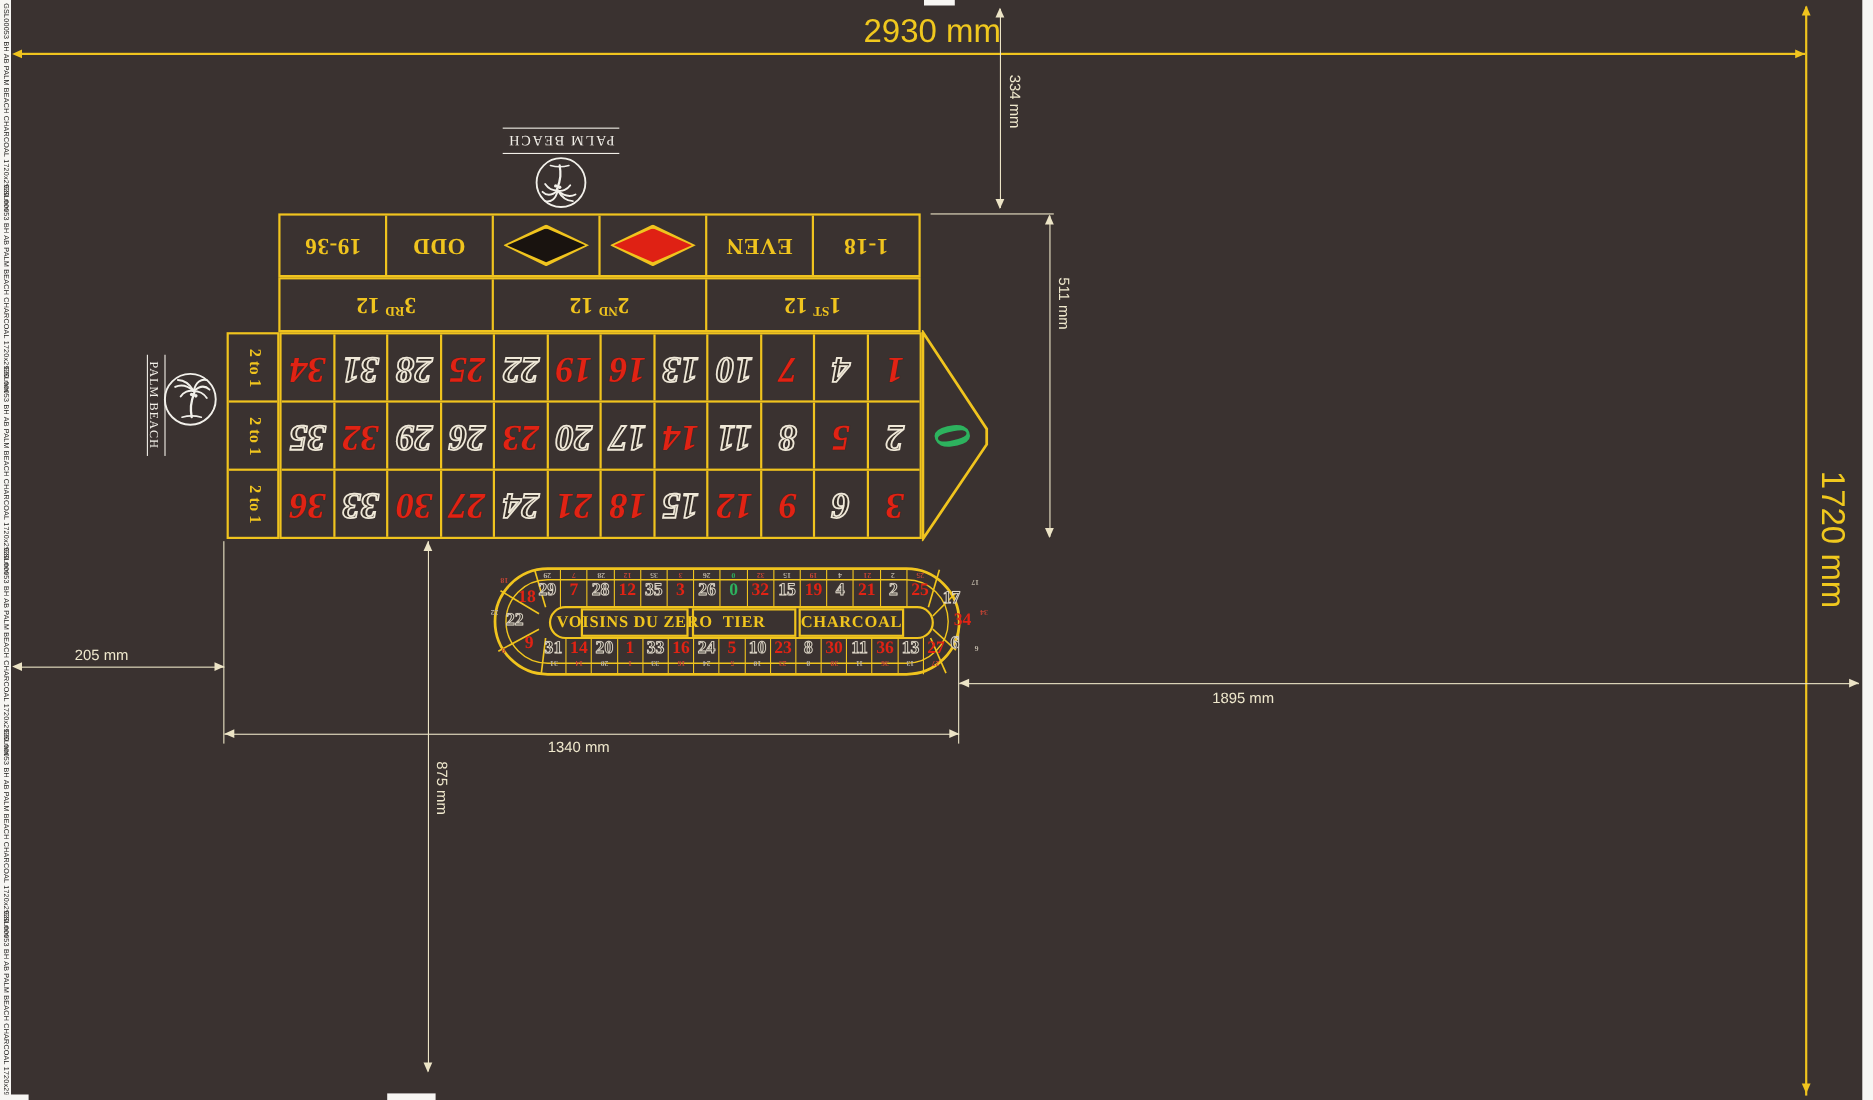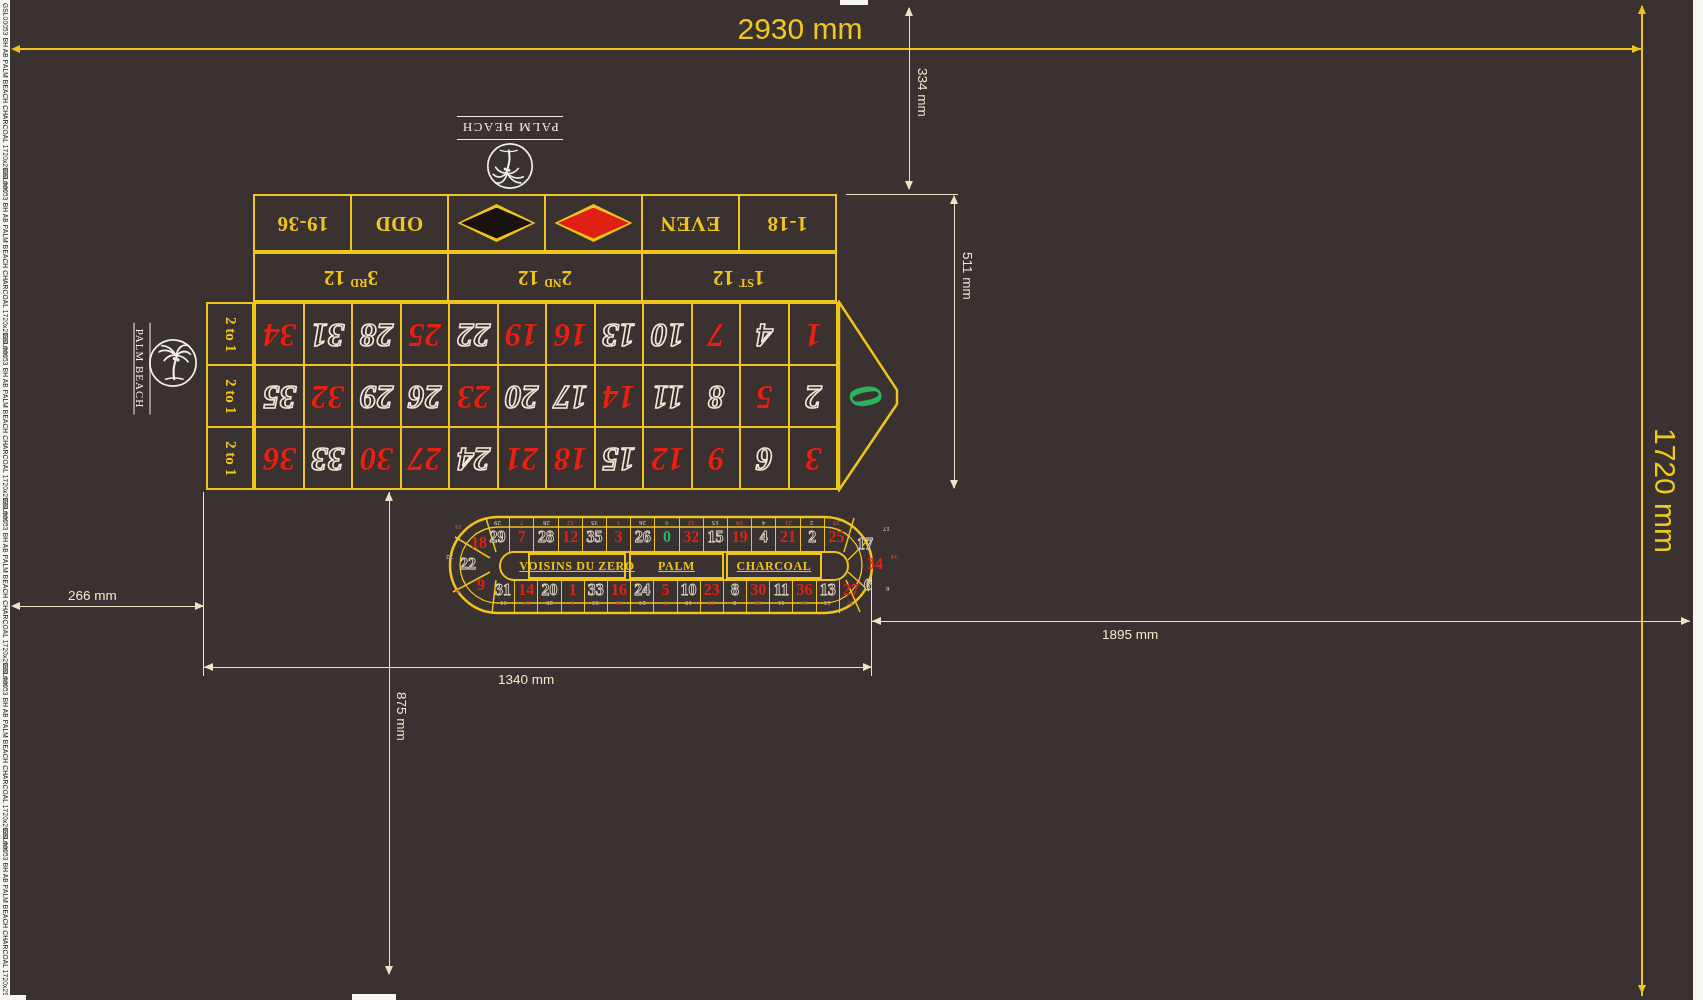--- a/index.html
+++ b/index.html
@@ -84,21 +84,21 @@
   #rt-top .rt-main{margin-top:3px;}
   #rt-bot{position:absolute;left:492px;top:580px;width:370px;height:33px;display:flex;}
   #rt-bot > div{flex:1;display:flex;flex-direction:column;align-items:center;
     border-left:1.5px solid #f0c41e;box-sizing:border-box;}
   #rt-bot > div:first-of-type{border-left:none;}
   #rt-bot .rt-main{margin-top:2px;}
   #rt-bot .rt-tiny{margin-top:1px;}
   .callbox{position:absolute;border:2px solid #f0c41e;box-sizing:border-box;
     display:flex;align-items:center;justify-content:center;}
   .callbox span{color:#f0c41e;font-family:"Liberation Serif",serif;font-weight:bold;
-    font-size:12px;letter-spacing:.6px;white-space:nowrap;text-decoration:underline;}
+    font-size:15px;letter-spacing:.6px;white-space:nowrap;}
   .curve-num{position:absolute;width:26px;height:20px;display:flex;align-items:center;
     justify-content:center;}
   .curve-tiny{position:absolute;width:16px;height:9px;display:flex;align-items:center;
     justify-content:center;}
   
   .logo-text{color:#f2efe8;font-family:"Liberation Serif",serif;font-size:13px;
     letter-spacing:1.5px;white-space:nowrap;}
   #logo-top{position:absolute;left:452px;top:104px;width:116px;height:86px;
     transform:rotate(180deg);display:flex;flex-direction:column;align-items:center;}
   #logo-top .brand-box{margin-top:2px;border-top:1.3px solid #f2efe8;border-bottom:1.3px solid #f2efe8;
@@ -132,42 +132,42 @@
     
     
   </div>
   <div class="white-bit" style="left:840px;top:0;width:28px;height:5px"></div>
   <div class="white-bit" style="left:0;top:995px;width:26px;height:5px"></div>
   <div class="white-bit" style="left:352px;top:994px;width:44px;height:6px"></div>
 
   <div class="dline gold" style="left:20px;top:48px;width:1621px;height:2px"></div>
   <div class="ar gold ar-l" style="left:11px;top:45px"></div>
   <div class="ar gold ar-r" style="left:1632px;top:45px"></div>
-  <div class="dlabel big" style="left:690px;top:12px;width:220px;text-align:center">2930 mm</div>
+  <div class="dlabel big" style="left:690px;top:12px;width:220px;text-align:right">2930 mm</div>
 
   <div class="dline gold" style="left:1641px;top:6px;width:2px;height:990px"></div>
   <div class="ar gold ar-u" style="left:1638px;top:5px"></div>
   <div class="ar gold ar-d" style="left:1638px;top:985px"></div>
   <div class="dlabel big rot90" style="left:1682px;top:428px">1720 mm</div>
 
   <div class="dline" style="left:909px;top:8px;width:1px;height:181px"></div>
   <div class="ar ar-u" style="left:905px;top:7px"></div>
   <div class="ar ar-d" style="left:905px;top:181px"></div>
   <div class="dlabel rot90" style="left:930px;top:68px">334 mm</div>
 
   <div class="dline" style="left:846px;top:194px;width:112px;height:1px"></div>
   <div class="dline" style="left:954px;top:196px;width:1px;height:292px"></div>
   <div class="ar ar-u" style="left:950px;top:195px"></div>
   <div class="ar ar-d" style="left:950px;top:480px"></div>
   <div class="dlabel rot90" style="left:975px;top:252px">511 mm</div>
 
   <div class="dline" style="left:20px;top:606px;width:184px;height:1px"></div>
   <div class="ar ar-l" style="left:11px;top:602px"></div>
   <div class="ar ar-r" style="left:195px;top:602px"></div>
-  <div class="dlabel" style="left:68px;top:588px">266 mm</div>
+  <div class="dlabel" style="left:68px;top:588px">205 mm</div>
 
   <div class="dline" style="left:203px;top:492px;width:1px;height:184px"></div>
 
   <div class="dline" style="left:204px;top:667px;width:668px;height:1px"></div>
   <div class="ar ar-l" style="left:204px;top:663px"></div>
   <div class="ar ar-r" style="left:863px;top:663px"></div>
   <div class="dlabel" style="left:498px;top:672px">1340 mm</div>
 
   <div class="dline" style="left:389px;top:492px;width:1px;height:482px"></div>
   <div class="ar ar-u" style="left:385px;top:492px"></div>
@@ -542,21 +542,21 @@
     <span class="rt-num rt-tiny" data-color="r">34</span>
     </div>
   <div class="curve-tiny" style="left:880px;top:584px">
     <span class="rt-num rt-tiny" data-color="b">6</span>
     </div>
 
   <div class="callbox" style="left:528px;top:553px;width:98px;height:26px">
     <span>VOISINS DU ZERO</span>
     </div>
   <div class="callbox" style="left:629px;top:553px;width:95px;height:26px">
-    <span>PALM</span>
+    <span>TIER</span>
     </div>
   <div class="callbox" style="left:726px;top:553px;width:96px;height:26px">
     <span>CHARCOAL</span>
     </div>
 
   <div id="logo-top">
     <svg width="48" height="48" viewBox="0 0 40 40">
       <circle cx="20" cy="20" r="18.5" fill="none" stroke="#f2f0ea" stroke-width="1.4"></circle>
       <g fill="none" stroke="#f2f0ea" stroke-width="1.7" stroke-linecap="round">
         <path d="M21 33 C20 27 20 23 23 15"></path>

